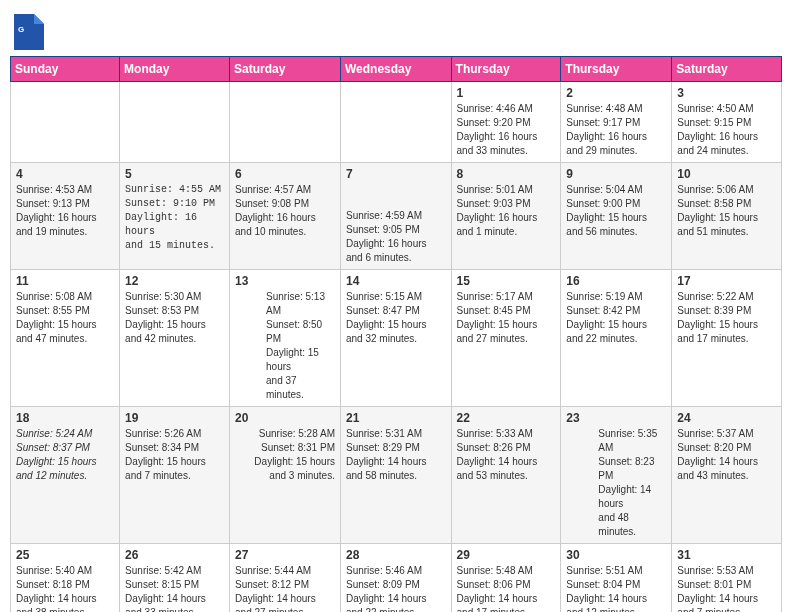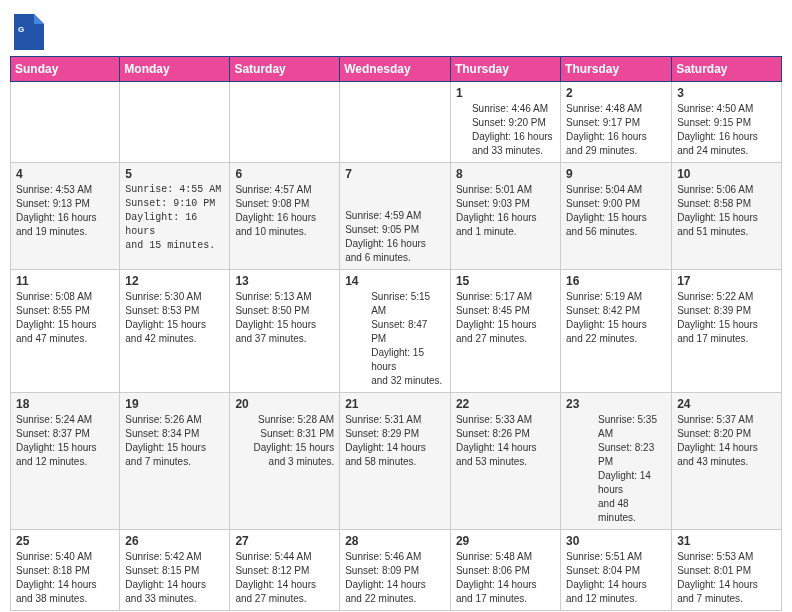--- a/index.html
+++ b/index.html
@@ -124,21 +124,21 @@
       </tr>
   </thead>
   <tbody id="calendar-body">
   <tr>
         <td class="empty-cell"></td>
         <td class="empty-cell"></td>
         <td class="empty-cell"></td>
         <td class="empty-cell"></td>
         <td>
           <span class="day-number">1</span>
-          <div class="day-info" style="white-space: pre-line; margin-left: 16px;">Sunrise: 4:46 AM
+          <div class="day-info" style="white-space: pre-line;">Sunrise: 4:46 AM
 Sunset: 9:20 PM
 Daylight: 16 hours
 and 33 minutes.</div>
         </td>
         <td>
           <span class="day-number">2</span>
           <div class="day-info" style="white-space: pre-line;">Sunrise: 4:48 AM
 Sunset: 9:17 PM
 Daylight: 16 hours
 and 29 minutes.</div>
@@ -212,28 +212,28 @@
         </td>
         <td>
           <span class="day-number">12</span>
           <div class="day-info" style="white-space: pre-line;">Sunrise: 5:30 AM
 Sunset: 8:53 PM
 Daylight: 15 hours
 and 42 minutes.</div>
         </td>
         <td>
           <span class="day-number">13</span>
-          <div class="day-info" style="white-space: pre-line;">Sunrise: 5:13 AM
+          <div class="day-info" style="white-space: pre-line; margin-left: 31px;">Sunrise: 5:13 AM
 Sunset: 8:50 PM
 Daylight: 15 hours
 and 37 minutes.</div>
         </td>
         <td>
           <span class="day-number">14</span>
-          <div class="day-info" style="white-space: pre-line; margin-left: 26px;">Sunrise: 5:15 AM
+          <div class="day-info" style="white-space: pre-line;">Sunrise: 5:15 AM
 Sunset: 8:47 PM
 Daylight: 15 hours
 and 32 minutes.</div>
         </td>
         <td>
           <span class="day-number">15</span>
           <div class="day-info" style="white-space: pre-line;">Sunrise: 5:17 AM
 Sunset: 8:45 PM
 Daylight: 15 hours
 and 27 minutes.</div>
@@ -249,21 +249,21 @@
           <span class="day-number">17</span>
           <div class="day-info" style="white-space: pre-line;">Sunrise: 5:22 AM
 Sunset: 8:39 PM
 Daylight: 15 hours
 and 17 minutes.</div>
         </td>
       </tr>
       <tr>
         <td>
           <span class="day-number">18</span>
-          <div class="day-info" style="white-space: pre-line;">Sunrise: 5:24 AM
+          <div class="day-info" style="white-space: pre-line; font-style: italic;">Sunrise: 5:24 AM
 Sunset: 8:37 PM
 Daylight: 15 hours
 and 12 minutes.</div>
         </td>
         <td>
           <span class="day-number">19</span>
           <div class="day-info" style="white-space: pre-line;">Sunrise: 5:26 AM
 Sunset: 8:34 PM
 Daylight: 15 hours
 and 7 minutes.</div>

